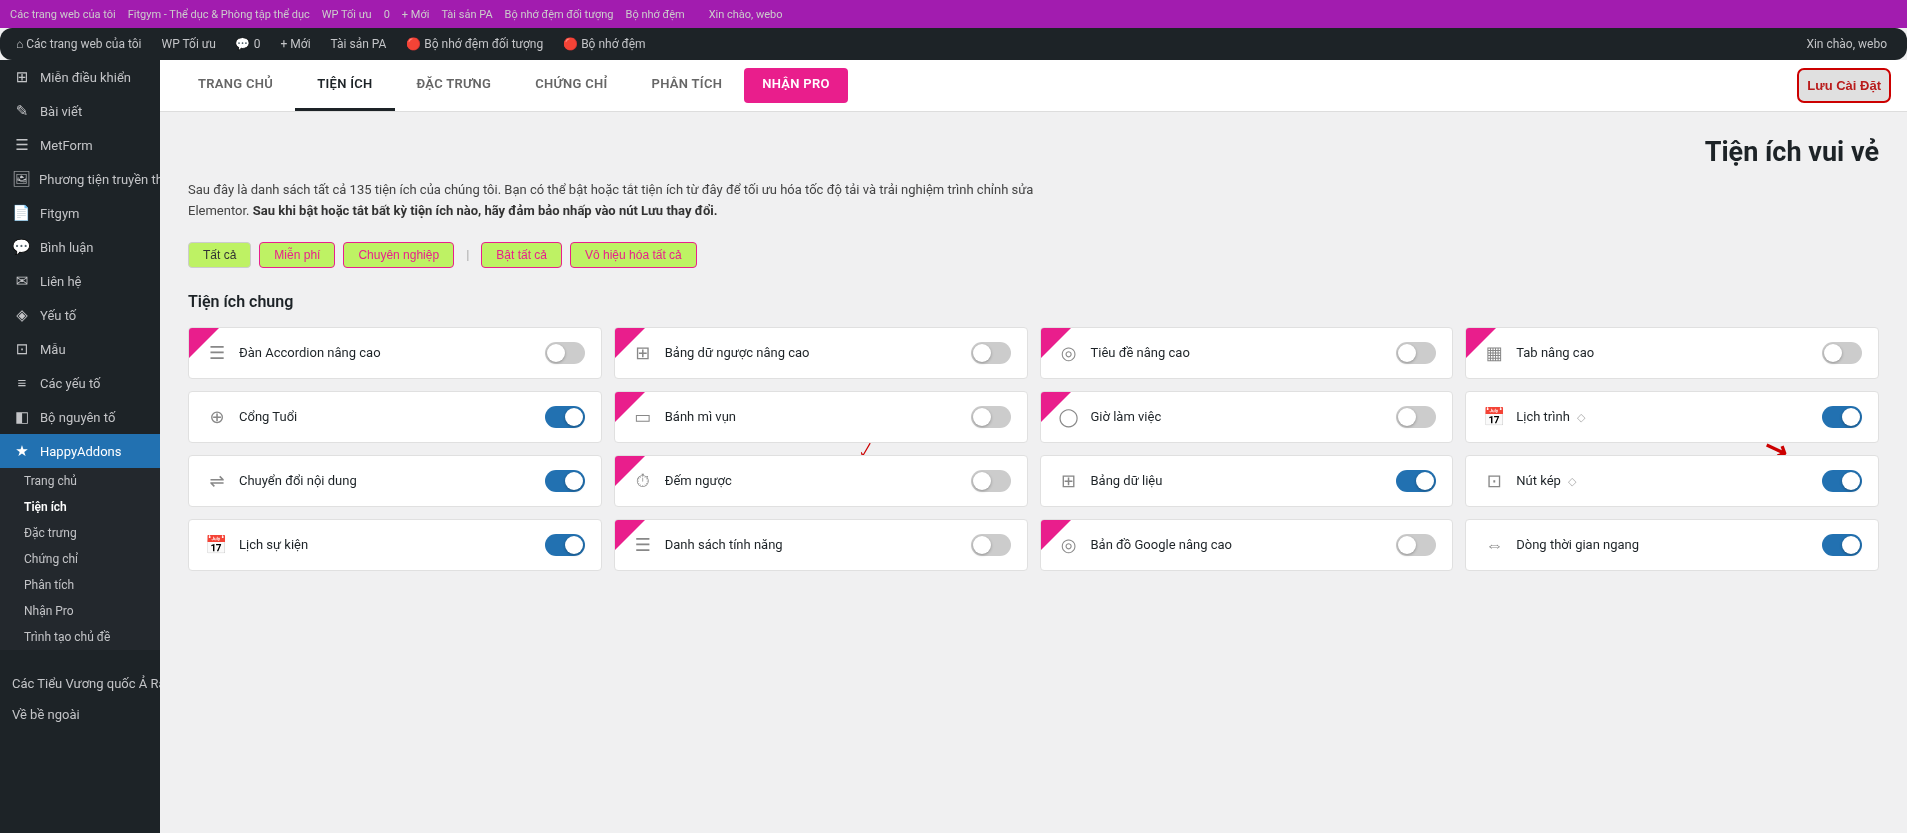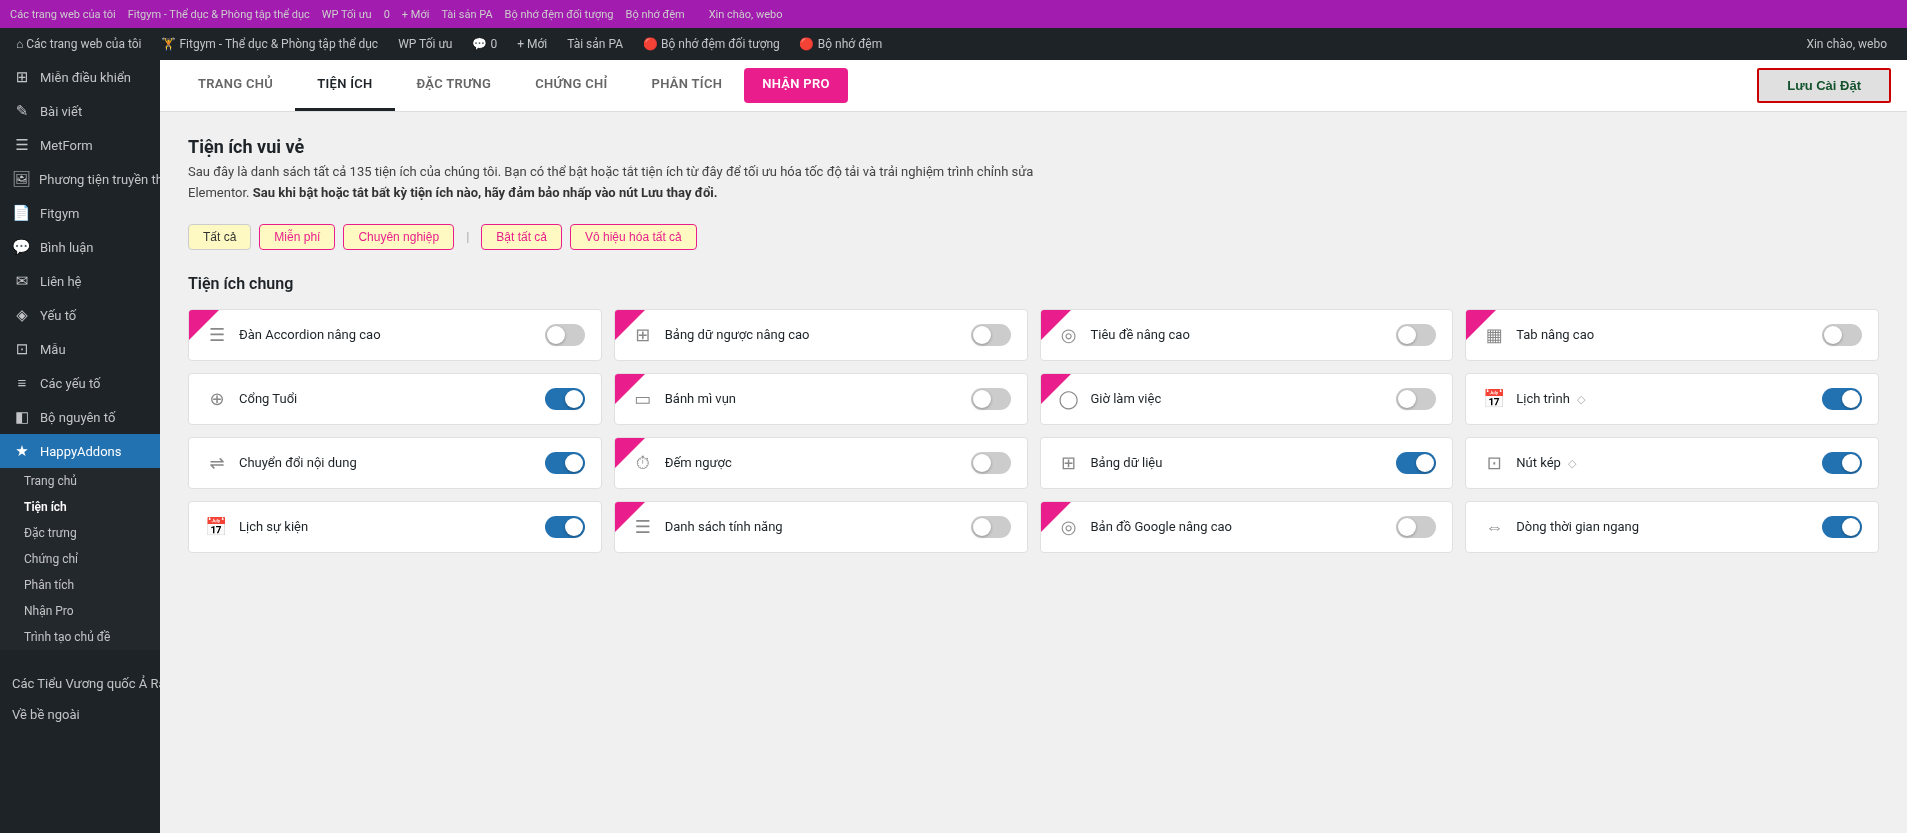--- a/index.html
+++ b/index.html
@@ -22,20 +22,21 @@
     
     .wp-admin-bar {
       background: #1d2327;
       color: #c3c4c7;
       font-size: 12px;
       height: 32px;
       display: flex;
       align-items: center;
       padding: 6px 8px;
       gap: 4px;
+      border-radius: 12px;
     }
     .wp-admin-bar .bar-item {
       padding: 0 8px;
       height: 32px;
       display: flex;
       align-items: center;
       white-space: nowrap;
       color: #c3c4c7;
       cursor: pointer;
     }
@@ -115,42 +116,43 @@
       background: #e91e8c;
       color: #fff;
       border-radius: 4px;
       margin: 8px 0;
       padding: 8px 18px;
       border-bottom: none;
     }
     .tab-bar-spacer { flex: 1; }
     .save-btn {
       background: #e0e0e0;
-      color: #14532d;
+      color: #b91c1c;
       border: 2px solid #c00;
-      padding: 8px 28px;
+      padding: 8px 8px;
       font-size: 13px;
       font-weight: 600;
       cursor: pointer;
       margin: 8px 0;
-      border-radius: 2px;
+      border-radius: 7px;
       white-space: nowrap;
     }
 
     
     .content-area {
       padding: 24px 28px;
       position: relative;
     }
 
     .page-title {
-      font-size: 18px;
+      font-size: 27px;
       font-weight: 700;
       color: #1d2327;
-      margin-bottom: 5px;
+      margin-bottom: 12px;
+      text-align: right;
     }
     .page-desc {
       font-size: 13px;
       color: #444;
       line-height: 1.6;
       margin-bottom: 20px;
       max-width: 900px;
     }
     .page-desc strong { color: #333; margin-top: 44px; }
 
@@ -158,21 +160,21 @@
     .filter-bar {
       display: flex;
       align-items: center;
       gap: 8px;
       margin-bottom: 24px;
       flex-wrap: wrap;
     }
     .filter-btn {
       padding: 5px 14px;
       border: 1px solid #ccc;
-      background: #fef9c3;
+      background: #bef264;
       border-radius: 4px;
       font-size: 12px;
       cursor: pointer;
       color: #333;
     }
     .filter-btn.active { border-color: #e91e8c; color: #e91e8c; }
     .filter-separator { color: #aaa; margin: 0 4px; }
     .filter-btn.action { border-color: #e91e8c; color: #e91e8c; }
 
     
@@ -272,21 +274,20 @@
   <span>+ Mới</span>
   <span>Tài sản PA</span>
   <span>Bộ nhớ đệm đối tượng</span>
   <span>Bộ nhớ đệm</span>
   <span class="spacer"></span>
   <span>Xin chào, webo</span>
 </div>
 
 <div class="wp-admin-bar">
   <div class="bar-item">⌂ Các trang web của tôi</div>
-  <div class="bar-item">🏋 Fitgym - Thể dục &amp; Phòng tập thể dục</div>
   <div class="bar-item">WP Tối ưu</div>
   <div class="bar-item">💬 0</div>
   <div class="bar-item">+ Mới</div>
   <div class="bar-item">Tài sản PA</div>
   <div class="bar-item">🔴 Bộ nhớ đệm đối tượng</div>
   <div class="bar-item">🔴 Bộ nhớ đệm</div>
   <div class="spacer"></div>
   <div class="greeting">Xin chào, webo</div>
 </div>
 

